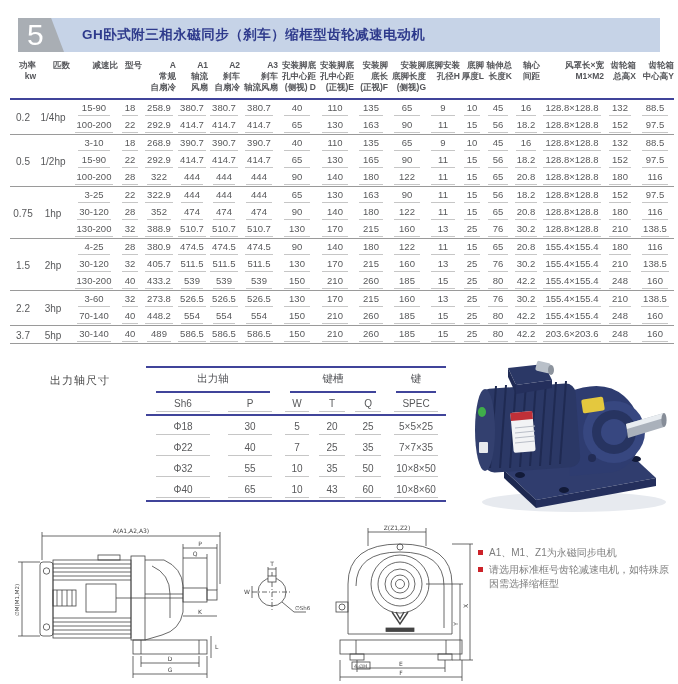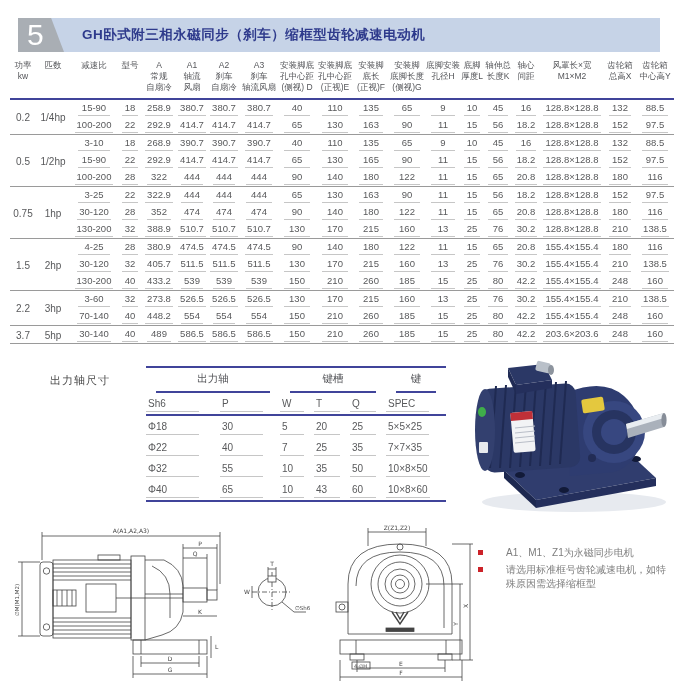--- a/index.html
+++ b/index.html
@@ -9,42 +9,42 @@
   
   .banner{position:absolute;top:18px;left:18px;width:642px;height:34px;background:#c6d3e7;}
   .secnum{position:absolute;left:0;top:0;width:46px;height:34px;background:#a9aeb4;
           clip-path:polygon(0 0,72% 0,100% 100%,0 100%);
           color:#fff;font-size:30px;line-height:33px;padding-left:9px;box-sizing:border-box;}
   .banner-title{position:absolute;left:64px;top:0;height:44px;line-height:34px;
           color:#2e3a8c;font-weight:bold;font-size:13.5px;letter-spacing:.5px;white-space:nowrap;}
 
   
   .main-table{position:absolute;top:57px;left:10px;width:658px;border-collapse:collapse;table-layout:fixed;}
-  .main-table th{font-size:8.5px;font-weight:normal;color:#55565a;vertical-align:top;text-align:center;
+  .main-table th{font-size:8.5px;font-weight:bold;color:#55565a;vertical-align:top;text-align:right;
           white-space:pre-line;line-height:11px;padding:3px 0 5px;border-bottom:2px solid #40449a;}
   .main-table td{font-size:9.5px;color:#58595b;text-align:center;vertical-align:middle;
           padding:2px 0 1px;line-height:11px;height:14px;overflow:hidden;}
   .main-table td.plain{font-size:10px;}
   .main-table tr.gstart td{border-top:1px solid #9a9a9a;}
   .main-table tbody tr:last-child td{border-bottom:1px solid #9a9a9a;}
   .u{display:inline-block;border-bottom:1px solid #c6c6c6;padding:0 2px 2px;min-width:68%;box-sizing:border-box;}
 
   
   .shaft-label{position:absolute;left:50px;top:373px;font-size:11px;color:#4a4a4a;letter-spacing:1px;font-family:Liberation Mono, monospace;}
   .shaft-table{position:absolute;left:146px;top:366px;width:300px;border-collapse:collapse;table-layout:fixed;}
   .shaft-table th{font-weight:normal;}
   .shaft-table th.group{border-top:2px solid #40449a;font-size:10.5px;color:#55565a;padding:0;}
   .shaft-table th.group .gline{display:block;margin:0 10px;border-bottom:2px solid #40449a;padding:4px 0 5px;}
-  .shaft-table td{font-size:10px;color:#58595b;padding:5px 0 2px;height:12px;}
+  .shaft-table td{font-size:10px;color:#58595b;text-align:center;padding:5px 0 2px;height:12px;}
   .shaft-table tr:last-child td{border-bottom:2px solid #40449a;}
   .shaft-table .u{min-width:72%;}
 
   
   .notes{position:absolute;left:478px;top:546px;width:194px;}
-  .note{display:flex;gap:23px;margin-bottom:3px;font-size:10px;color:#7d7d7d;line-height:14px;}
+  .note{display:flex;gap:6px;margin-bottom:3px;font-size:10px;color:#7d7d7d;line-height:14px;}
   .note .bullet{flex:0 0 auto;width:5px;height:5px;background:#cc2229;margin-top:4px;}
 
   
   .motor-photo{position:absolute;left:452px;top:354px;}
   .draw-side{position:absolute;left:12px;top:522px;}
   .draw-shaft{position:absolute;left:240px;top:560px;}
   .draw-front{position:absolute;left:330px;top:522px;}
   svg text{font-family:"DejaVu Sans",sans-serif;}
 </style>
 </head>

